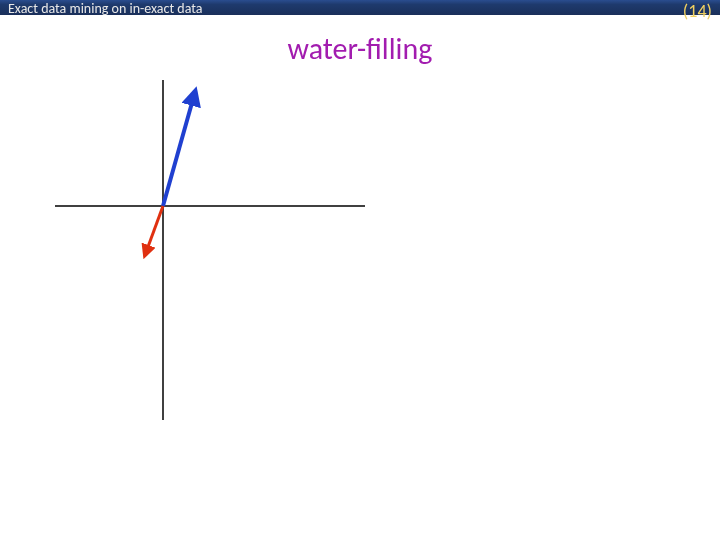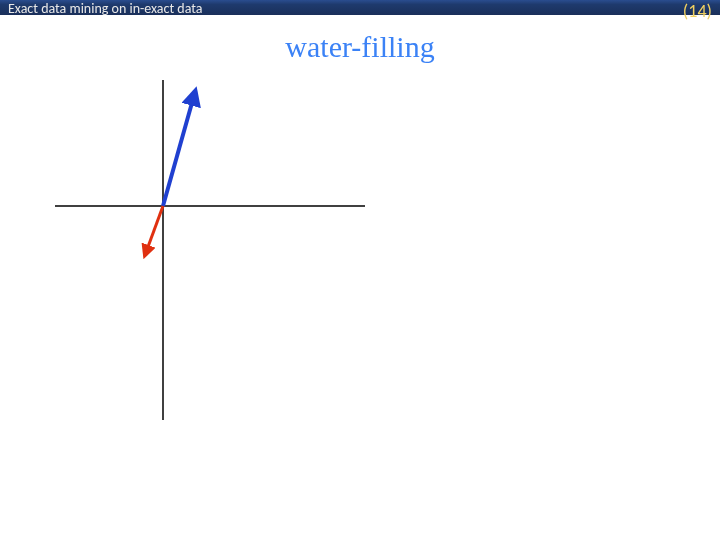--- a/index.html
+++ b/index.html
@@ -9,23 +9,22 @@
     width: 720px; height: 15px;
     background: linear-gradient(to bottom, #2a4d8f 0%, #1e3a6d 30%, #1a2f5a 100%);
     display: flex; align-items: flex-start; justify-content: space-between;
     padding: 0 8px;
     color: #fff; font-size: 14px;
   }
   .header-title { color: #e8e8e8; }
   .page-num { color: #f0d060; font-size: 18px; }
   .slide-title {
     position: absolute; top: 30px; left: 0; width: 720px;
-    text-align: center; font-size: 30px; color: #3b82f6;
+    text-align: center; font-size: 30px; color: #a21caf;
     font-weight: 400;
-    font-family: Liberation Serif, serif;
   }
   .plot-area {
     position: absolute;
     left: 55px; top: 80px;
     width: 310px; height: 340px;
   }
 </style>
 </head>
 <body>
 

